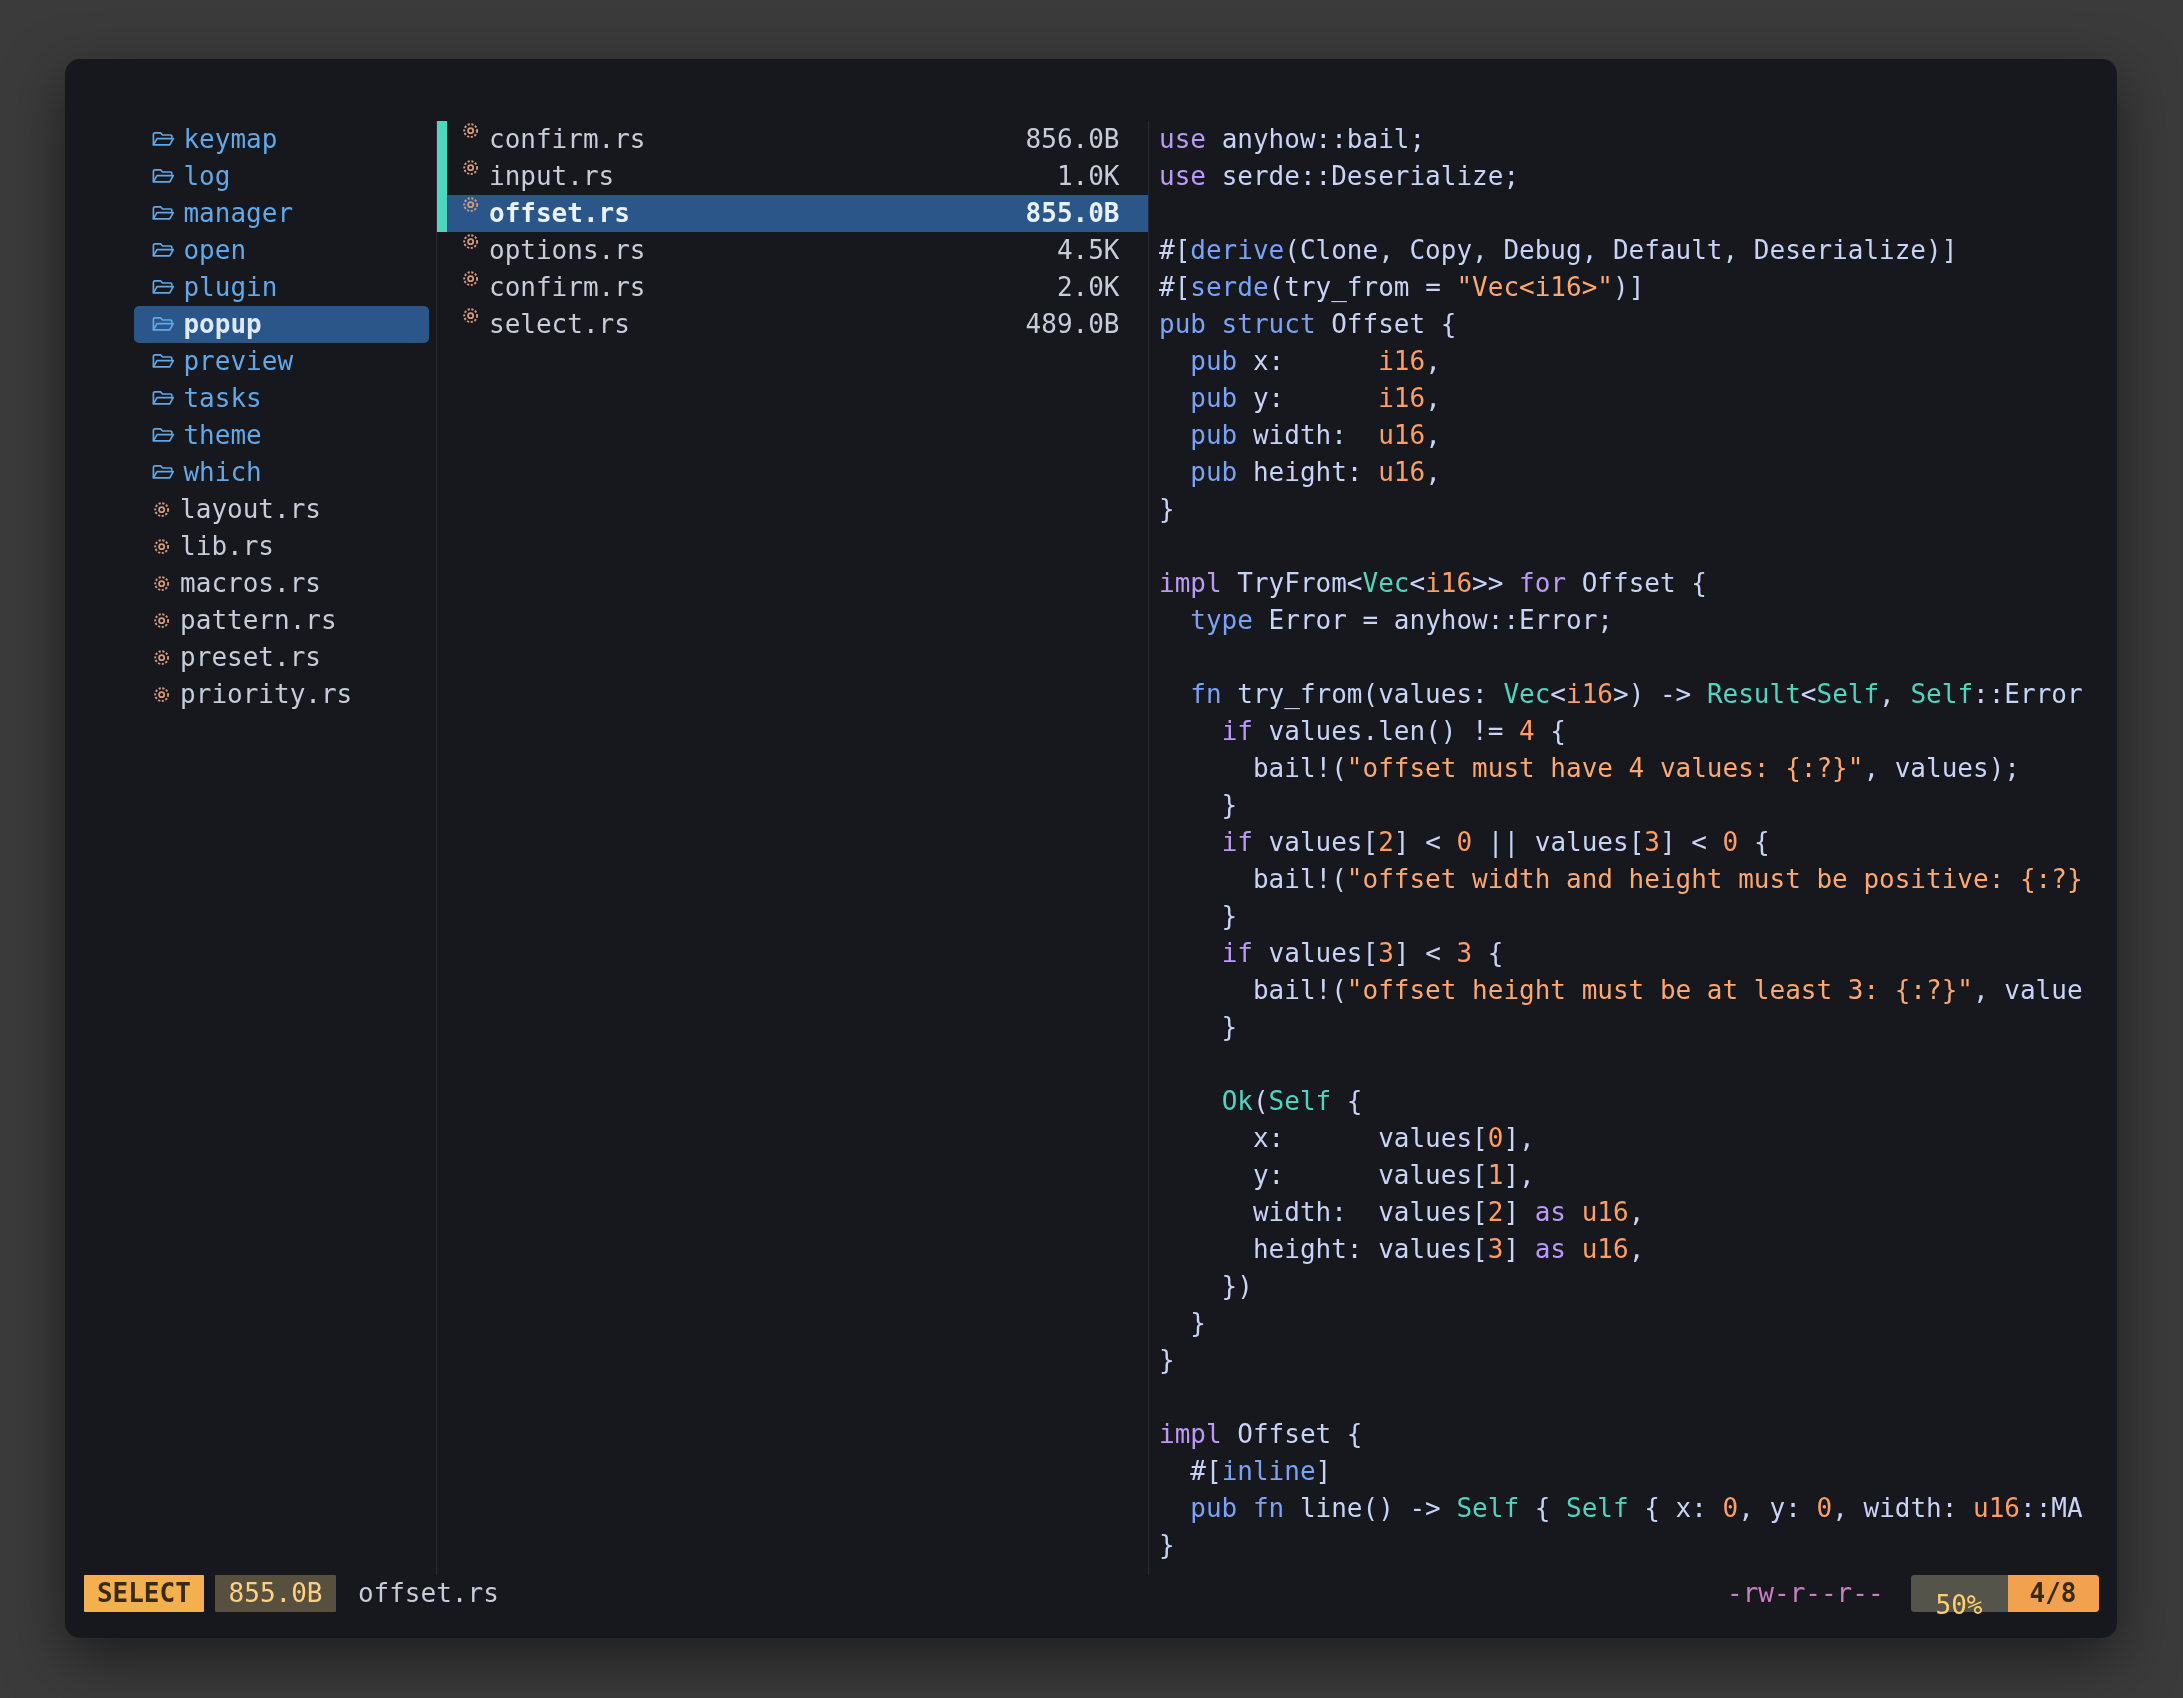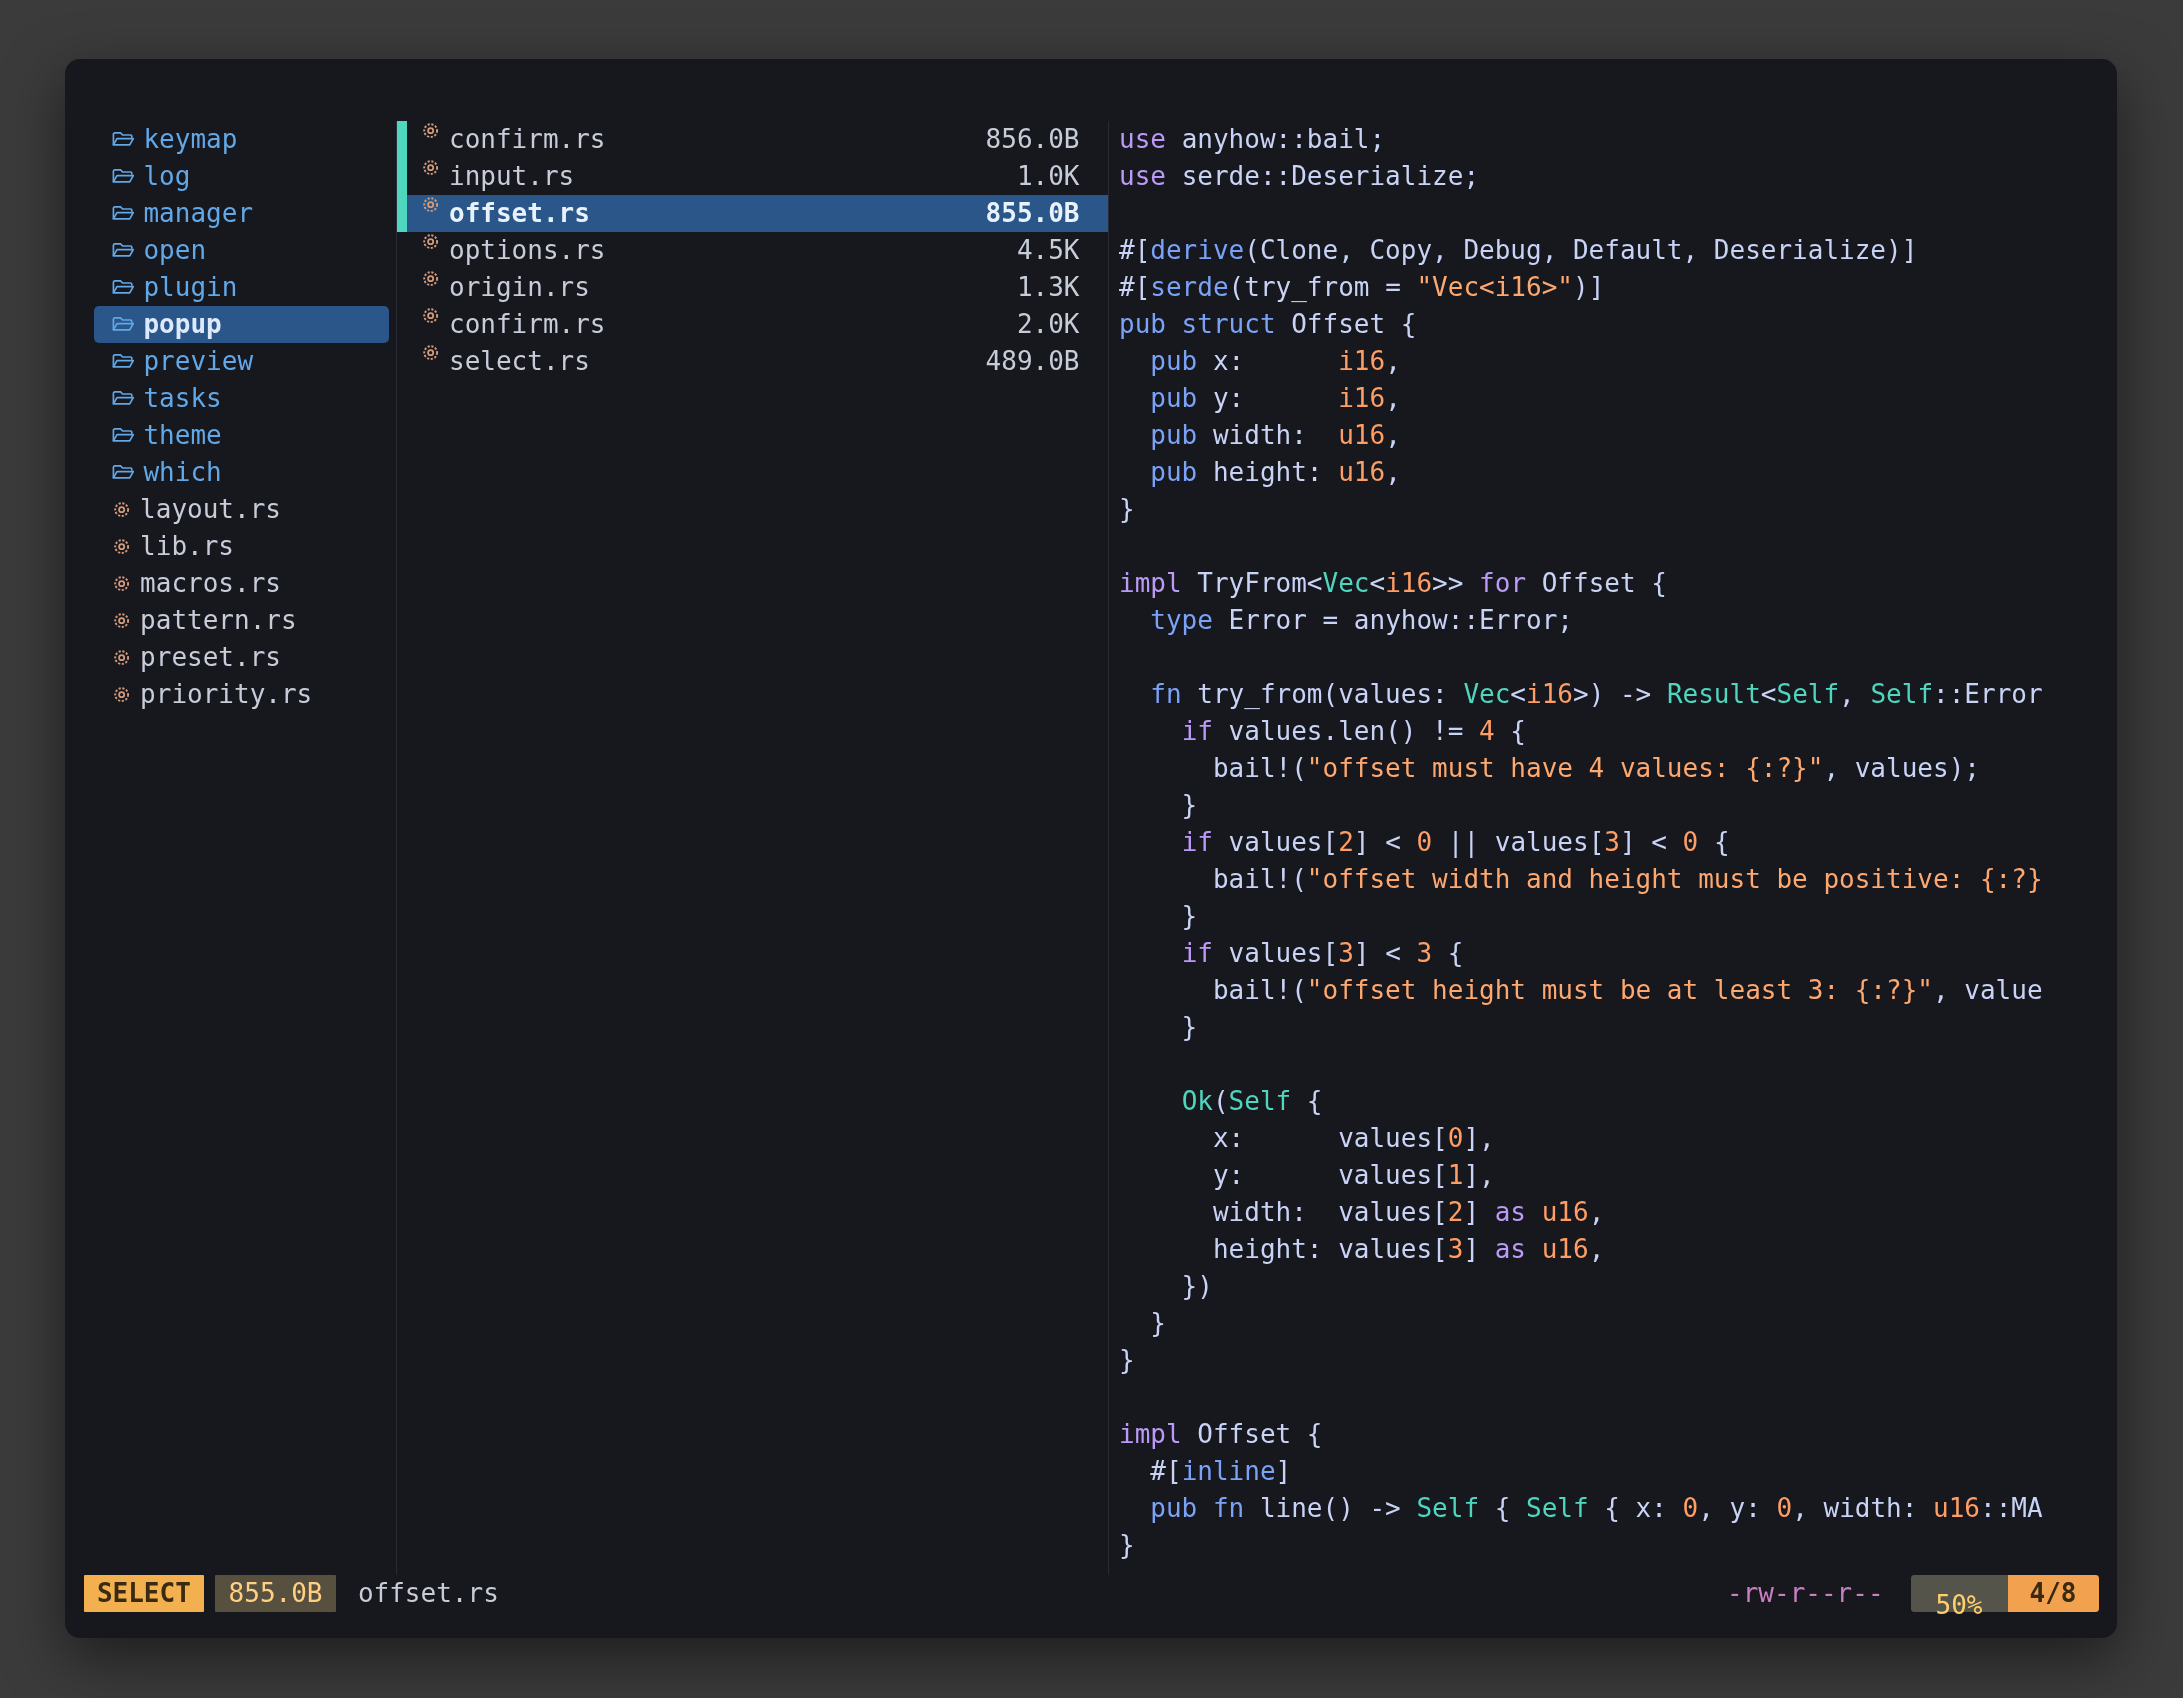--- a/index.html
+++ b/index.html
@@ -9,21 +9,21 @@
     font-family:"DejaVu Sans Mono", monospace;
   }
   .terminal {
     position:absolute; left:65px; top:59px; width:2052px; height:1579px;
     background:var(--bg_terminal,#17171e);
     border-radius:15px;
     box-shadow:0 20px 59px rgba(0,0,0,.5);
     overflow:hidden;
   }
   .panes { position:absolute; inset:0 0 63px 0; overflow:hidden; }
-  .pane { position:absolute; top:62px; bottom:0; overflow:hidden; font-size:26px; line-height:37px; }
+  .pane { position:absolute; top:62px; bottom:0; overflow:hidden; font-size:26px; line-height:37px;margin-left:40px; }
   .pane-parent  { left:0; width:331px; }
   .pane-current { left:331px; width:712px; border-left:1.7px solid var(--separator); }
   .pane-preview { left:1043px; right:0; border-left:1.7px solid var(--separator); }
 
   
   .srow { display:flex; align-items:center; height:37px; margin:0 6.7px 0 29px; padding-left:17.6px; border-radius:5px; }
   .srow .ic { margin-right:9.2px; flex:none; display:block; }
   .srow.dir  .nm { color:var(--dir); }
   .srow.file .nm { color:var(--file); }
   .srow.sel { background:var(--selected_bg); }
@@ -220,31 +220,20 @@
           </div>
           <div class="frow">
             <span class="mark"></span>
             <span class="body">
               <svg class="ic" viewBox="0 0 24 24" width="19.3" height="19.3">
                 <circle cx="12" cy="12" r="8" fill="none" style="stroke:var(--rust_icon)" stroke-width="2.4" stroke-dasharray="2.7 2"></circle>
                 <circle cx="12" cy="12" r="3.2" fill="none" style="stroke:var(--rust_icon)" stroke-width="2.2"></circle>
               </svg>
               <span class="nm">options.rs</span>
               <span class="sz">4.5K</span>
-            </span>
-          </div>
-          <div class="frow">
-            <span class="mark"></span>
-            <span class="body">
-              <svg class="ic" viewBox="0 0 24 24" width="19.3" height="19.3">
-                <circle cx="12" cy="12" r="8" fill="none" style="stroke:var(--rust_icon)" stroke-width="2.4" stroke-dasharray="2.7 2"></circle>
-                <circle cx="12" cy="12" r="3.2" fill="none" style="stroke:var(--rust_icon)" stroke-width="2.2"></circle>
-              </svg>
-              <span class="nm">origin.rs</span>
-              <span class="sz">1.3K</span>
             </span>
           </div>
           <div class="frow">
             <span class="mark"></span>
             <span class="body">
               <svg class="ic" viewBox="0 0 24 24" width="19.3" height="19.3">
                 <circle cx="12" cy="12" r="8" fill="none" style="stroke:var(--rust_icon)" stroke-width="2.4" stroke-dasharray="2.7 2"></circle>
                 <circle cx="12" cy="12" r="3.2" fill="none" style="stroke:var(--rust_icon)" stroke-width="2.2"></circle>
               </svg>
               <span class="nm">confirm.rs</span>

